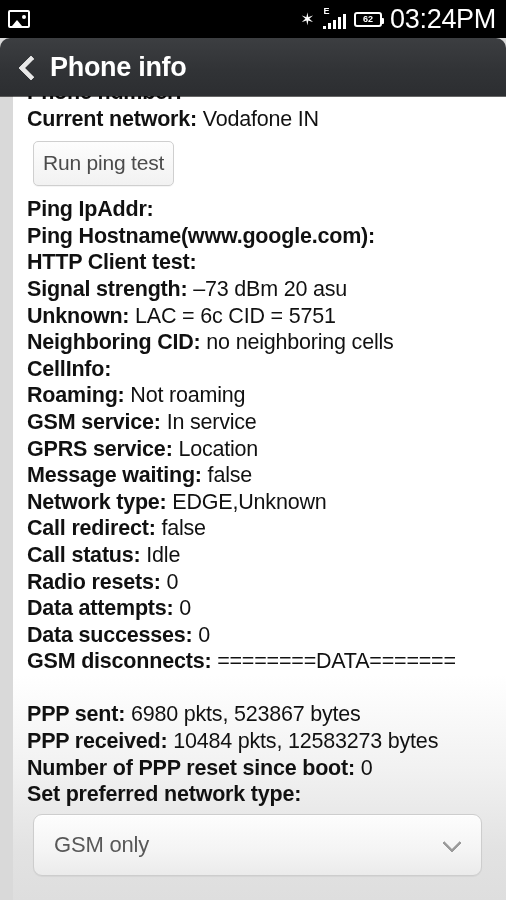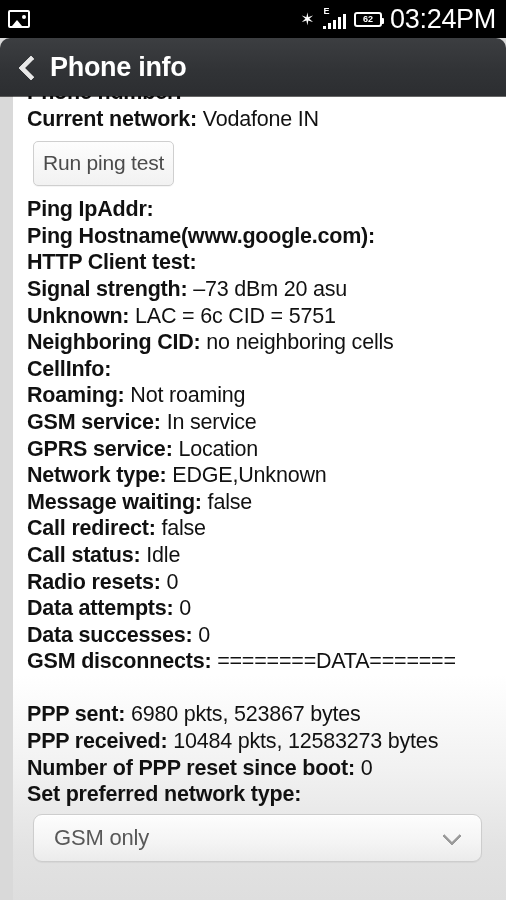--- a/index.html
+++ b/index.html
@@ -84,21 +84,21 @@
   .ping-btn{
     display:inline-block; padding:9px 9px 10px;
     font-size:21px; color:#4c4c4c; letter-spacing:-0.2px;
     background:linear-gradient(#fdfdfd,#f2f2f2);
     border:1px solid #cfcfcf; border-radius:5px;
     box-shadow:0 1px 0 rgba(0,0,0,.04); cursor:pointer;
   }
 
   .select-wrap{ padding:6px 10px 0 6px; }
   .select{
-    position:relative; height:48px; border-radius:9px;
+    position:relative; height:62px; border-radius:9px;
     background:linear-gradient(#fdfdfd,#f4f4f4 60%,#ebebeb);
     border:1px solid #cdcdcd;
     box-shadow:0 1px 1px rgba(0,0,0,.05), inset 0 1px 0 #fff;
     display:flex; align-items:center; padding:0 20px; cursor:pointer;
   }
   .select .sel-val{ font-size:22px; color:#585858; letter-spacing:-0.2px; }
   .chev{ margin-left:auto; width:18px; height:18px; position:relative; }
   .chev::before{ content:""; position:absolute; left:2px; top:0;
     width:11px; height:11px; border-right:3.5px solid #9a9a9a;
     border-bottom:3.5px solid #9a9a9a; transform:rotate(45deg);
@@ -185,26 +185,26 @@
       </div>
       <div class="line">
         <b>GSM service:</b>
         <span class="v">In service</span>
       </div>
       <div class="line">
         <b>GPRS service:</b>
         <span class="v">Location</span>
       </div>
       <div class="line">
+        <b>Message waiting:</b>
+        <span class="v">false</span>
+      </div>
+      <div class="line">
         <b>Network type:</b>
         <span class="v">EDGE,Unknown</span>
-      </div>
-      <div class="line">
-        <b>Message waiting:</b>
-        <span class="v">false</span>
       </div>
       <div class="line">
         <b>Call redirect:</b>
         <span class="v">false</span>
       </div>
       <div class="line">
         <b>Call status:</b>
         <span class="v">Idle</span>
       </div>
       <div class="line">

